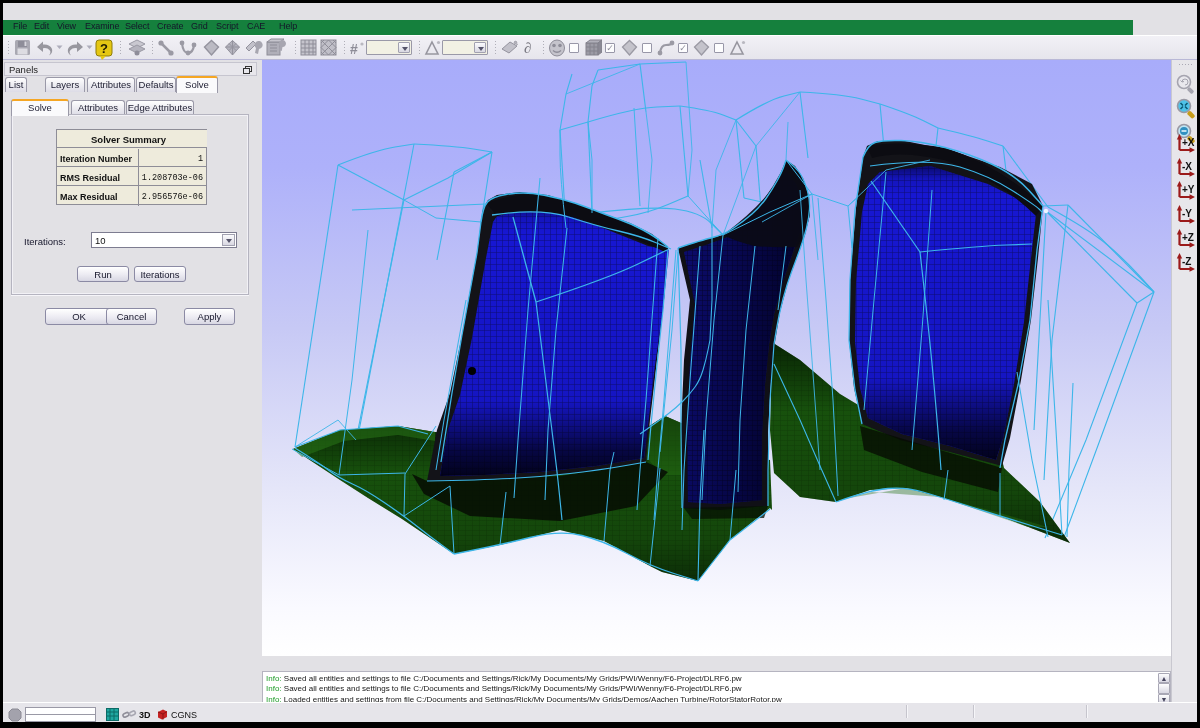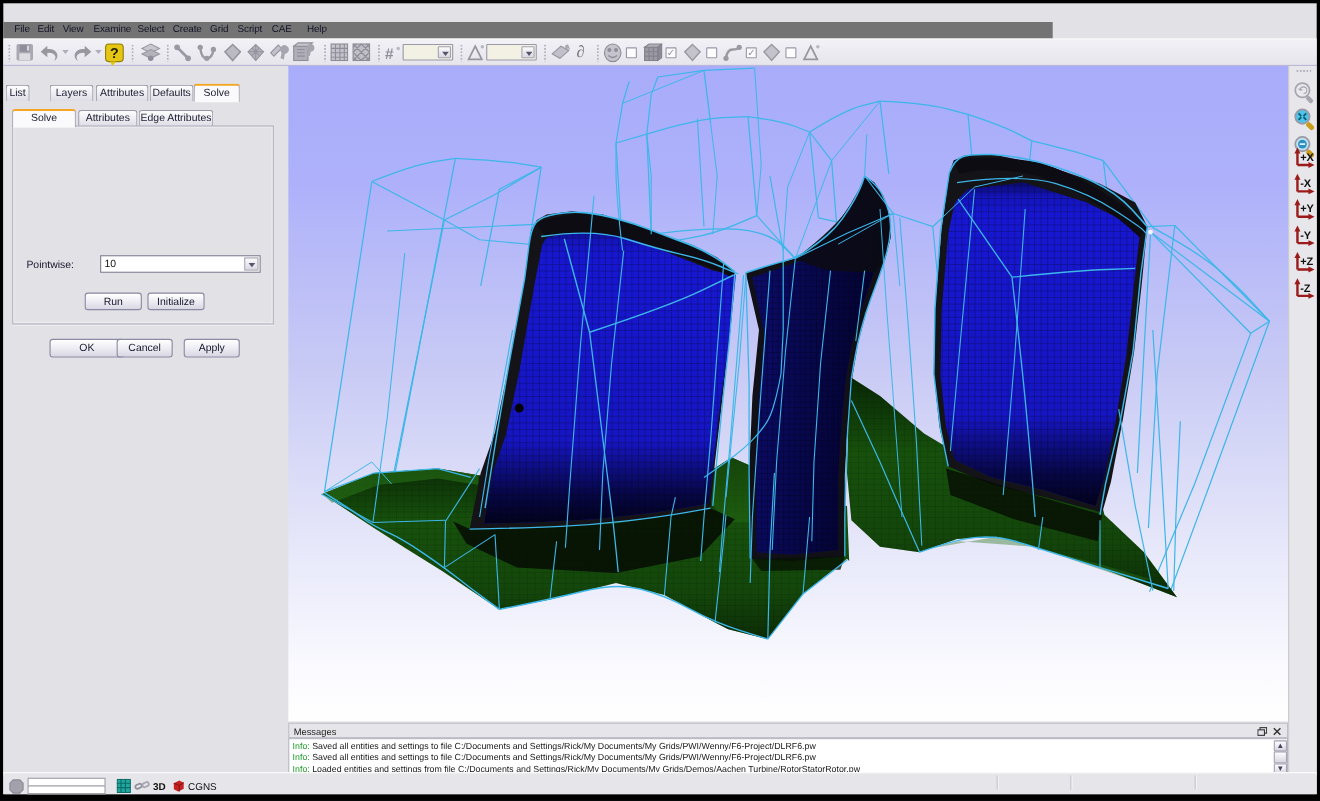--- a/index.html
+++ b/index.html
@@ -3,21 +3,21 @@
 *{margin:0;padding:0;box-sizing:border-box}
 html,body{width:1200px;height:728px;overflow:hidden;background:#000;font-family:"Liberation Sans",sans-serif}
 #win{position:absolute;left:3px;top:3px;width:1194px;height:719px;background:#e2e1e5}
 .abs{position:absolute}
 
 #title{left:0;top:0;width:1194px;height:17px;background:linear-gradient(#fafafc 0%,#e3e2ea 38%,#cfced9 70%,#d8d7e2 86%,#f0eff5 100%)}
 #title .txt{left:24px;top:2px;font-size:13px;font-weight:bold;color:#33334a;letter-spacing:.4px}
 .tbtn{top:2px;width:14px;height:13px;border-radius:2px;border:1px solid #8f8fa5;background:linear-gradient(#fcfcfe,#d4d3e0 60%,#c2c1d2);box-shadow:inset 0 1px 0 #fff}
 #closeb{background:linear-gradient(#f0a18c,#d75238 55%,#c03a20);border-color:#8d2a16}
 
-#menubar{left:0;top:17px;width:954px;height:15px;background:#737373;font-size:9px;color:#15152a;letter-spacing:-0.1px}
+#menubar{left:0;top:17px;width:1130px;height:15px;background:#15803d;font-size:9px;color:#15152a;letter-spacing:-0.1px}
 #menubar span{position:absolute;top:1px}
 
 #toolbar{left:0;top:32px;width:1194px;height:26px;background:linear-gradient(#f2f1f6,#e6e5ec);border-top:1px solid #fff;border-bottom:2px solid #b9b8d6}
 .handle{top:4px;width:3px;height:16px;background-image:radial-gradient(circle,#b0afb8 35%,transparent 40%);background-size:3px 3px}
 .combo{top:4px;width:46px;height:15px;background:#f2f1e4;border:1px solid #9a99a8;border-radius:1px}
 .combo i{position:absolute;right:1px;top:1px;width:12px;height:11px;background:linear-gradient(#fbfbfd,#d9d8e2);border:1px solid #a2a1b0;border-radius:1px}
 .combo i:after{content:"";position:absolute;left:3px;top:4px;border:3px solid transparent;border-top:4px solid #55546a}
 .chk{top:7px;width:10px;height:10px;background:#fdfdfe;border:1px solid #9897a8;border-radius:1px;font-size:9px;line-height:9px;color:#8f8e9c;text-align:center}
 
 #lpanel{left:0;top:57px;width:259px;height:645px;background:#e2e1e5}
@@ -186,40 +186,64 @@
         <path d="M8.5 1.5 L15.5 8 L8.5 16 L1.5 8Z" fill="#c4c3cb" stroke="#9a99a3" stroke-width="1.3"></path>
       </svg>
     <span class="abs chk" style="left:711px"></span>
     <svg class="abs" style="left:726px;top:4px" width="17" height="17">
         <path d="M8 2 L14 14 L2 14Z" fill="none" stroke="#97969f" stroke-width="1.6"></path>
         <circle cx="14.5" cy="2.5" r="1.6" fill="#b9b8c0"></circle>
       </svg>
   </div>
 
   <div id="lpanel" class="abs">
+    <div id="phead" class="abs">Panels
+      <svg class="abs" style="right:4px;top:3px" width="9" height="8">
+          <rect x="2.5" y="0.5" width="6" height="5" fill="none" stroke="#333"></rect>
+          <rect x="0.5" y="2.5" width="6" height="5" fill="#e8e7ec" stroke="#333"></rect>
+        </svg>
+    </div>
     <div id="tabs1" class="abs">
       <span class="abs tab" style="left:2px;width:22px">List</span>
       <span class="abs tab" style="left:42px;width:40px">Layers</span>
       <span class="abs tab" style="left:84px;width:48px">Attributes</span>
       <span class="abs tab" style="left:133px;width:40px">Defaults</span>
       <span class="abs tab tabact" style="left:173px;width:42px;top:-1px">Solve</span>
     </div>
     <div id="tabs2" class="abs">
       <span class="abs tab tabact" style="left:8px;width:58px;top:0px">Solve</span>
       <span class="abs tab" style="left:68px;width:54px;top:1px">Attributes</span>
       <span class="abs tab" style="left:123px;width:68px;top:1px">Edge Attributes</span>
     </div>
     <div id="gbox" class="abs"></div>
-    <span class="abs" style="left:21px;top:176px;font-size:9.5px;color:#15152a">Pointwise:</span>
+    <div id="stable" class="abs">
+      <div class="trow" style="top:0;height:18px;background:#eeebdc">
+          <span class="lab" style="left:34px;font-size:9.5px;top:4px">Solver Summary</span>
+        </div>
+      <div class="trow" style="top:19px;height:18px">
+          <span class="lab">Iteration Number</span>
+          <span class="val">1</span>
+        </div>
+      <div class="trow" style="top:38px;height:18px">
+          <span class="lab">RMS Residual</span>
+          <span class="val">1.208703e-06</span>
+        </div>
+      <div class="trow" style="top:57px;height:18px;border-bottom:none">
+          <span class="lab">Max Residual</span>
+          <span class="val">2.956576e-06</span>
+        </div>
+      <div class="abs" style="left:81px;top:19px;width:1px;height:57px;background:#8e8d97"></div>
+    </div>
+    <span class="abs" style="left:21px;top:176px;font-size:9.5px;color:#15152a">Iterations:</span>
     <div id="spin" class="abs">10<i></i></div>
     <span class="abs xbtn" style="left:74px;top:206px;width:52px;height:16px;line-height:15px">Run</span>
-    <span class="abs xbtn" style="left:131px;top:206px;width:52px;height:16px;line-height:15px">Initialize</span>
+    <span class="abs xbtn" style="left:131px;top:206px;width:52px;height:16px;line-height:15px">Iterations</span>
     <span class="abs xbtn" style="left:42px;top:248px;width:68px;height:17px;line-height:16px">OK</span>
     <span class="abs xbtn" style="left:103px;top:248px;width:51px;height:17px;line-height:16px">Cancel</span>
-    <span class="abs xbtn" style="left:164px;top:248px;width:51px;height:17px;line-height:16px">Apply</span>
+    <span class="abs xbtn" style="left:181px;top:248px;width:51px;height:17px;line-height:16px">Apply</span>
   </div>
 
   <div id="vp" class="abs"><svg id="scene" width="909" height="596" viewBox="0 0 909 596">
         <defs>
 <linearGradient id="bgg" x1="0" y1="0" x2="0" y2="1">
  <stop offset="0" stop-color="#a8acfa"></stop>
             <stop offset="0.18" stop-color="#aeb1fa"></stop>
  <stop offset="0.45" stop-color="#c7c9f5"></stop>
             <stop offset="0.72" stop-color="#e5e6f9"></stop>
  <stop offset="0.92" stop-color="#fafaff"></stop>
@@ -462,29 +486,20 @@
       </svg>
 <svg class="abs axico" style="top:192px" width="21" height="20">
         <path d="M4.5 17 L4.5 5 M4.5 17 L16 17" stroke="#9b1a1a" stroke-width="2.2"></path>
         <path d="M4.5 1 L1.8 6.5 L7.2 6.5Z" fill="#9b1a1a"></path>
         <path d="M20 17 L14.5 14.3 L14.5 19.7Z" fill="#9b1a1a"></path>
         <text x="7" y="13" font-size="10" font-weight="bold" fill="#111" font-family="Liberation Sans">-Z</text>
       </svg>
   </div>
 
   <div id="msg" class="abs">
-    <div id="msghead" class="abs">Messages
-      <svg class="abs" style="right:18px;top:3px" width="9" height="8">
-          <rect x="2.5" y="0.5" width="6" height="5" fill="none" stroke="#333"></rect>
-          <rect x="0.5" y="2.5" width="6" height="5" fill="#e6e5ea" stroke="#333"></rect>
-        </svg>
-      <svg class="abs" style="right:5px;top:3px" width="8" height="8">
-          <path d="M1 1 L7 7 M7 1 L1 7" stroke="#333" stroke-width="1.3"></path>
-        </svg>
-    </div>
     <div id="msglist" class="abs"><b>Info:</b> Saved all entities and settings to file C:/Documents and Settings/Rick/My Documents/My Grids/PWI/Wenny/F6-Project/DLRF6.pw<br><b>Info:</b> Saved all entities and settings to file C:/Documents and Settings/Rick/My Documents/My Grids/PWI/Wenny/F6-Project/DLRF6.pw<br><b>Info:</b> Loaded entities and settings from file C:/Documents and Settings/Rick/My Documents/My Grids/Demos/Aachen Turbine/RotorStatorRotor.pw</div>
     <div id="msgsb" class="abs">
       <span class="abs sbtn" style="top:0">▲</span>
       <span class="abs sbtn" style="top:10px;height:11px"></span>
       <span class="abs sbtn" style="top:21px">▼</span>
     </div>
   </div>
 
   <div id="sbar" class="abs">
     <svg class="abs" style="left:5px;top:5px" width="14" height="14">

